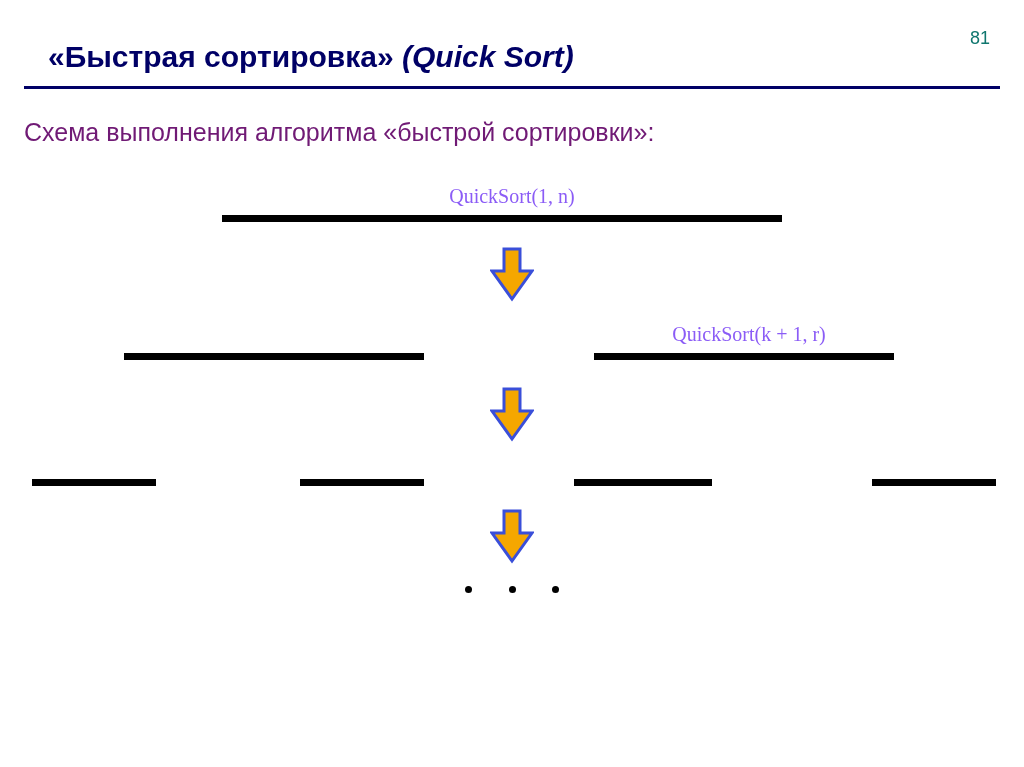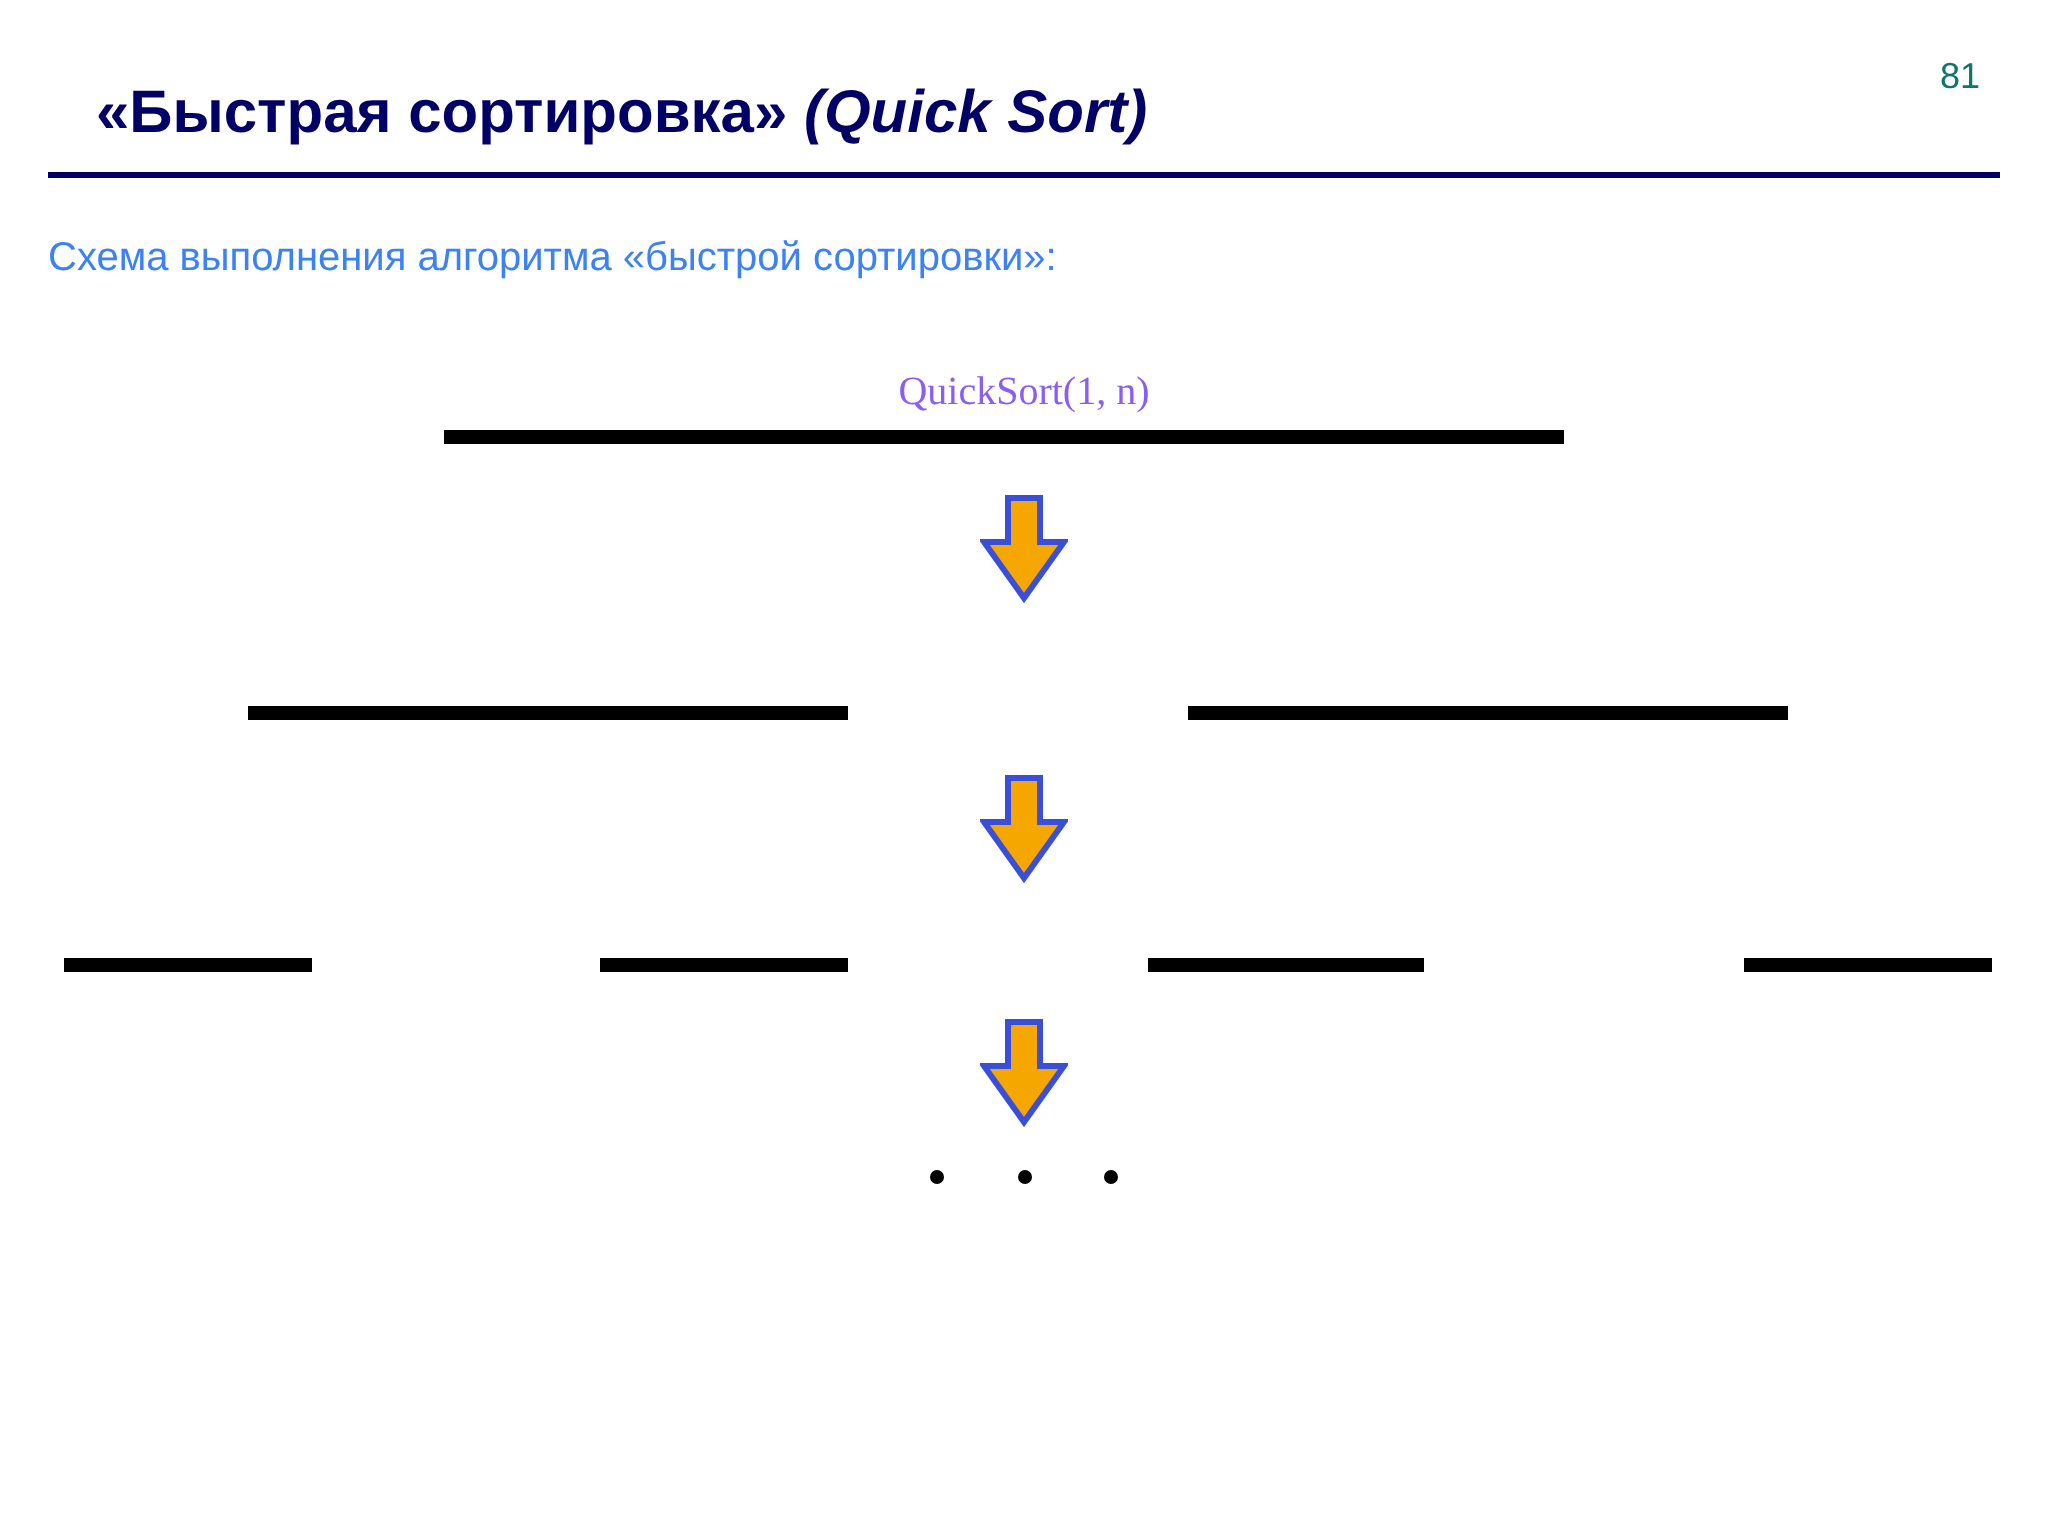--- a/index.html
+++ b/index.html
@@ -39,22 +39,22 @@
     top: 86px;
     left: 24px;
     right: 24px;
     height: 3px;
     background: #000066;
   }
   .subtitle {
     position: absolute;
     top: 118px;
     left: 24px;
-    font-size: 20px;
-    color: #3b82f6;
+    font-size: 25px;
+    color: #701a75;
   }
   .diagram {
     position: absolute;
     top: 185px;
     left: 24px;
     right: 24px;
     bottom: 90px;
   }
   .call-label {
     font-family: "Times New Roman", Times, serif;
@@ -201,20 +201,21 @@
   <div class="call-label lvl1-label">QuickSort(1, n)</div>
   <div class="lvl1-bar"></div>
 
   <div class="arrow1">
     <svg class="arrow-svg" viewBox="0 0 44 56">
       <path d="M14 2 H30 V24 H42 L22 52 L2 24 H14 Z" stroke-width="3" fill="#F5A700"></path>
       <path d="M14 2 H30 V24 H42 L22 52 L2 24 H14 Z" fill="none" stroke-width="3" stroke="#3A4FD9"></path>
     </svg>
   </div>
 
+  <div class="call-label lvl2-label-right">QuickSort(k + 1, r)</div>
   <div class="lvl2-bar-left"></div>
   <div class="lvl2-bar-right"></div>
 
   <div class="arrow2">
     <svg class="arrow-svg" viewBox="0 0 44 56">
       <path d="M14 2 H30 V24 H42 L22 52 L2 24 H14 Z" stroke-width="3" fill="#F5A700"></path>
       <path d="M14 2 H30 V24 H42 L22 52 L2 24 H14 Z" fill="none" stroke-width="3" stroke="#3A4FD9"></path>
     </svg>
   </div>
 

